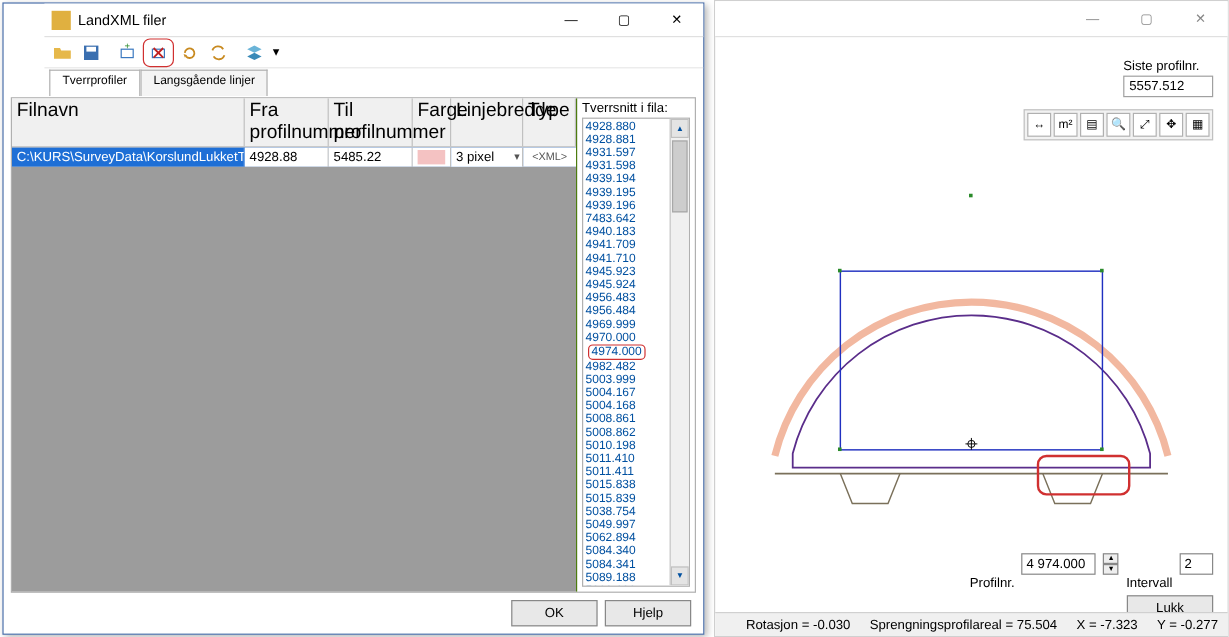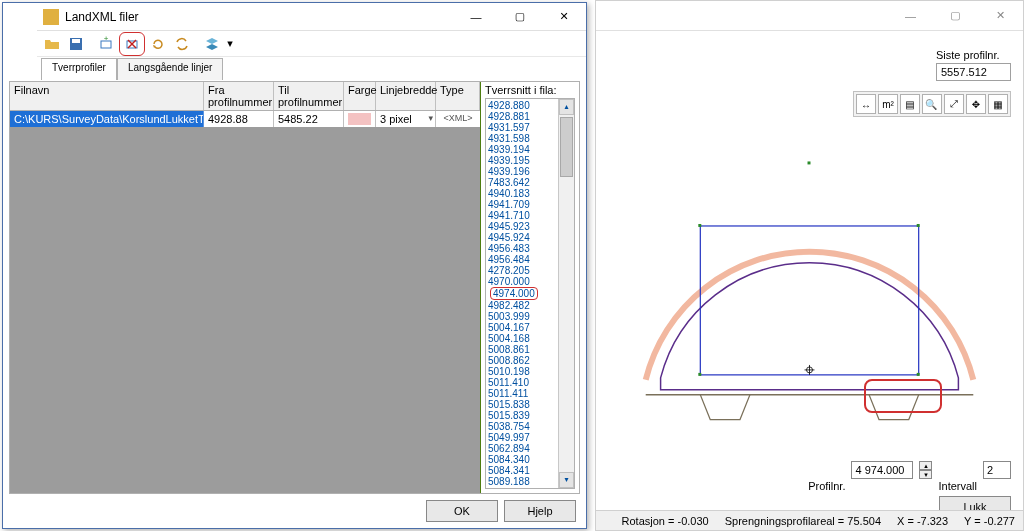--- a/index.html
+++ b/index.html
@@ -39,21 +39,21 @@
   .dlg-toolbar .tbtn { width:22px; height:22px; display:flex; align-items:center; justify-content:center; border:1px solid transparent; }
   .dlg-toolbar .tbtn svg { width:16px; height:16px; }
   .red-circle { border:1.5px solid #d03030; border-radius:6px; padding:0 1px; display:flex; }
 
   .dlg-tabs { height:22px; padding:0 4px; display:flex; gap:-1px; font-size:10px; }
   .dlg-tab { padding:3px 10px 0 10px; border:1px solid #b0b0b0; border-bottom:none; background:#f4f4f4; position:relative; top:1px; }
   .dlg-tab.active { background:#fff; z-index:2; }
 
   .dlg-body { position:absolute; top:78px; left:6px; right:6px; bottom:34px; border:1px solid #b0b0b0; display:flex; }
   .left-pane { width:470px; display:flex; flex-direction:column; }
-  .grid-head { display:flex; background:#f0f0f0; border-bottom:1px solid #b0b0b0; font-size:11px; }
+  .grid-head { display:flex; background:#f0f0f0; border-bottom:1px solid #b0b0b0; font-size:16px; }
   .gh { border-right:1px solid #c0c0c0; padding:2px 4px; }
   .gh.fil { width:194px; } .gh.fra { width:70px; } .gh.til { width:70px; } .gh.farge { width:32px; } .gh.lb { width:60px; } .gh.type { flex:1; }
   .grid-row { display:flex; background:#1e6fd6; color:#fff; font-size:11px; }
   .gc { border-right:1px solid #5a94e0; padding:2px 4px; }
   .gc.fil { width:194px; overflow:hidden; white-space:nowrap; }
   .gc.fra { width:70px; background:#fff; color:#000; border-right:1px solid #c0c0c0; }
   .gc.til { width:70px; background:#fff; color:#000; border-right:1px solid #c0c0c0; }
   .gc.farge { width:32px; background:#fff; border-right:1px solid #c0c0c0; }
   .gc.farge .swatch { width:100%; height:12px; background:#f4c2c2; }
   .gc.lb { width:60px; background:#fff; color:#000; border-right:1px solid #c0c0c0; position:relative; }
@@ -253,21 +253,21 @@
             <div>4939.195</div>
             <div>4939.196</div>
             <div>7483.642</div>
             <div>4940.183</div>
             <div>4941.709</div>
             <div>4941.710</div>
             <div>4945.923</div>
             <div>4945.924</div>
             <div>4956.483</div>
             <div>4956.484</div>
-            <div>4278.205</div>
+            <div>4969.999</div>
             <div>4970.000</div>
             <div><span class="sel">4974.000</span></div>
             <div>4982.482</div>
             <div>5003.999</div>
             <div>5004.167</div>
             <div>5004.168</div>
             <div>5008.861</div>
             <div>5008.862</div>
             <div>5010.198</div>
             <div>5011.410</div>

